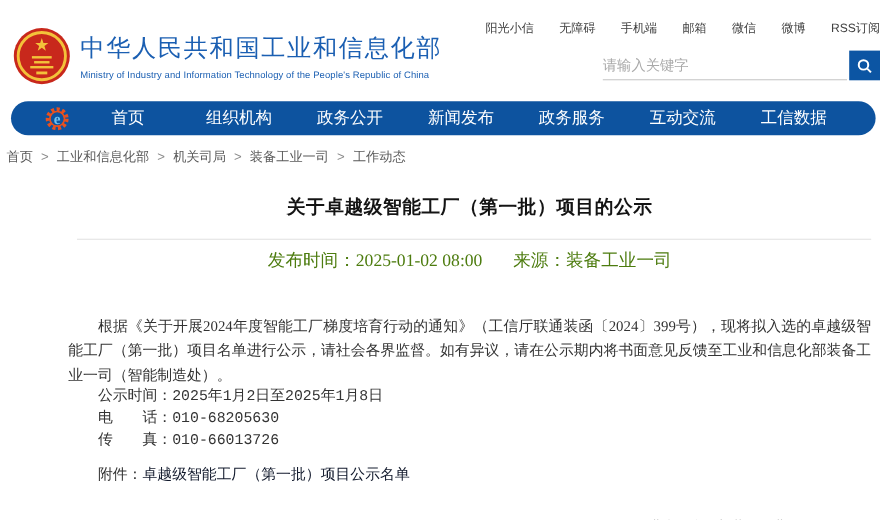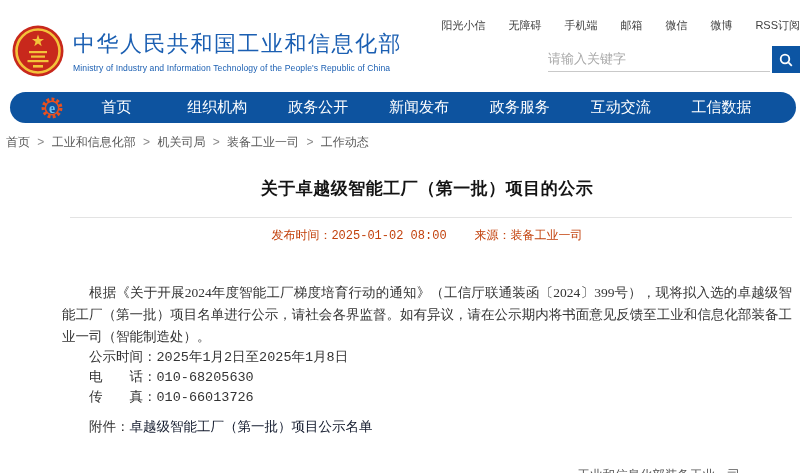--- a/index.html
+++ b/index.html
@@ -13,21 +13,21 @@
   .site-header { display:flex; justify-content:space-between; height:88px; padding:13px 6px 0 12px; }
   .brand { display:flex; align-items:center; gap:9px; text-decoration:none; cursor:pointer; }
   .emblem { width:52px; height:52px; flex:0 0 auto; }
   .site-name { color:#1b5fb2; font-size:22px; font-weight:normal; letter-spacing:1.5px; white-space:nowrap; }
   .site-name-en { color:#1b5fb2; font-size:8.6px; margin-top:4px; white-space:nowrap; letter-spacing:0.1px; }
 
   .header-right { width:252px; padding-top:5px; flex:0 0 auto; }
   .utility-links { display:flex; align-items:center; justify-content:flex-end; gap:23px; font-size:11px; }
   .utility-links a { color:#404040; text-decoration:none; white-space:nowrap; }
   .assistant-icon { width:13px; height:13px; margin-right:-4px; }
-  .search-row { display:flex; align-items:flex-start; margin-top:13px; }
+  .search-row { display:flex; align-items:center; margin-top:13px; }
   .search-input {
     flex:1; border:none; border-bottom:1px solid #c9c9c9; height:26px;
     font-size:13px; color:#333; outline:none; background:transparent;
     font-family:"Liberation Sans",sans-serif;
   }
   .search-input::placeholder { color:#a9a9a9; }
   .search-btn { width:28px; height:27px; background:#0c55a3; border:none; display:flex; align-items:center; justify-content:center; cursor:pointer; margin-left:2px; }
 
   
   .main-nav {
@@ -39,21 +39,21 @@
 
   
   .breadcrumb { padding:11px 8px 0 6px; font-size:12px; color:#5a5a5a; }
   .breadcrumb a { color:#5a5a5a; text-decoration:none; }
   .crumb-sep { margin:0 4px; color:#8a8a8a; }
 
   
   .article { margin:0 14px 0 62px; }
   .article-title { margin-top:26px; text-align:center; font-size:17px; color:#141414; font-weight:bold; letter-spacing:0.5px; }
   .title-divider { border:none; border-top:1px solid #e3e3e3; margin:17px 0 0 8px; }
-  .article-meta { text-align:center; margin-top:9px; font-size:12px; color:#c2410c; font-family:Liberation Mono, monospace; }
+  .article-meta { text-align:center; margin-top:9px; font-size:16px; color:#4d7c0f; font-family:Liberation Serif, serif; }
   .meta-source-label { margin-left:28px; }
 
   .article-body { margin-top:38px; font-family:"Liberation Serif","DejaVu Serif",serif; font-size:13.5px; color:#333; }
   .para { text-indent:2em; line-height:22px; text-align:justify; }
   .detail-line { text-indent:2em; line-height:20px;font-family:Liberation Mono, monospace; }
   .detail-line:first-of-type { margin-top:14px; }
   .attachment-line { text-indent:2em; line-height:20px; margin-top:9px; }
   .attachment-link { color:#0f172a; text-decoration:none; cursor:pointer; }
   .signature { margin-top:30px; text-align:right; padding-right:52px; font-size:12.5px; color:#555; }
 </style>

